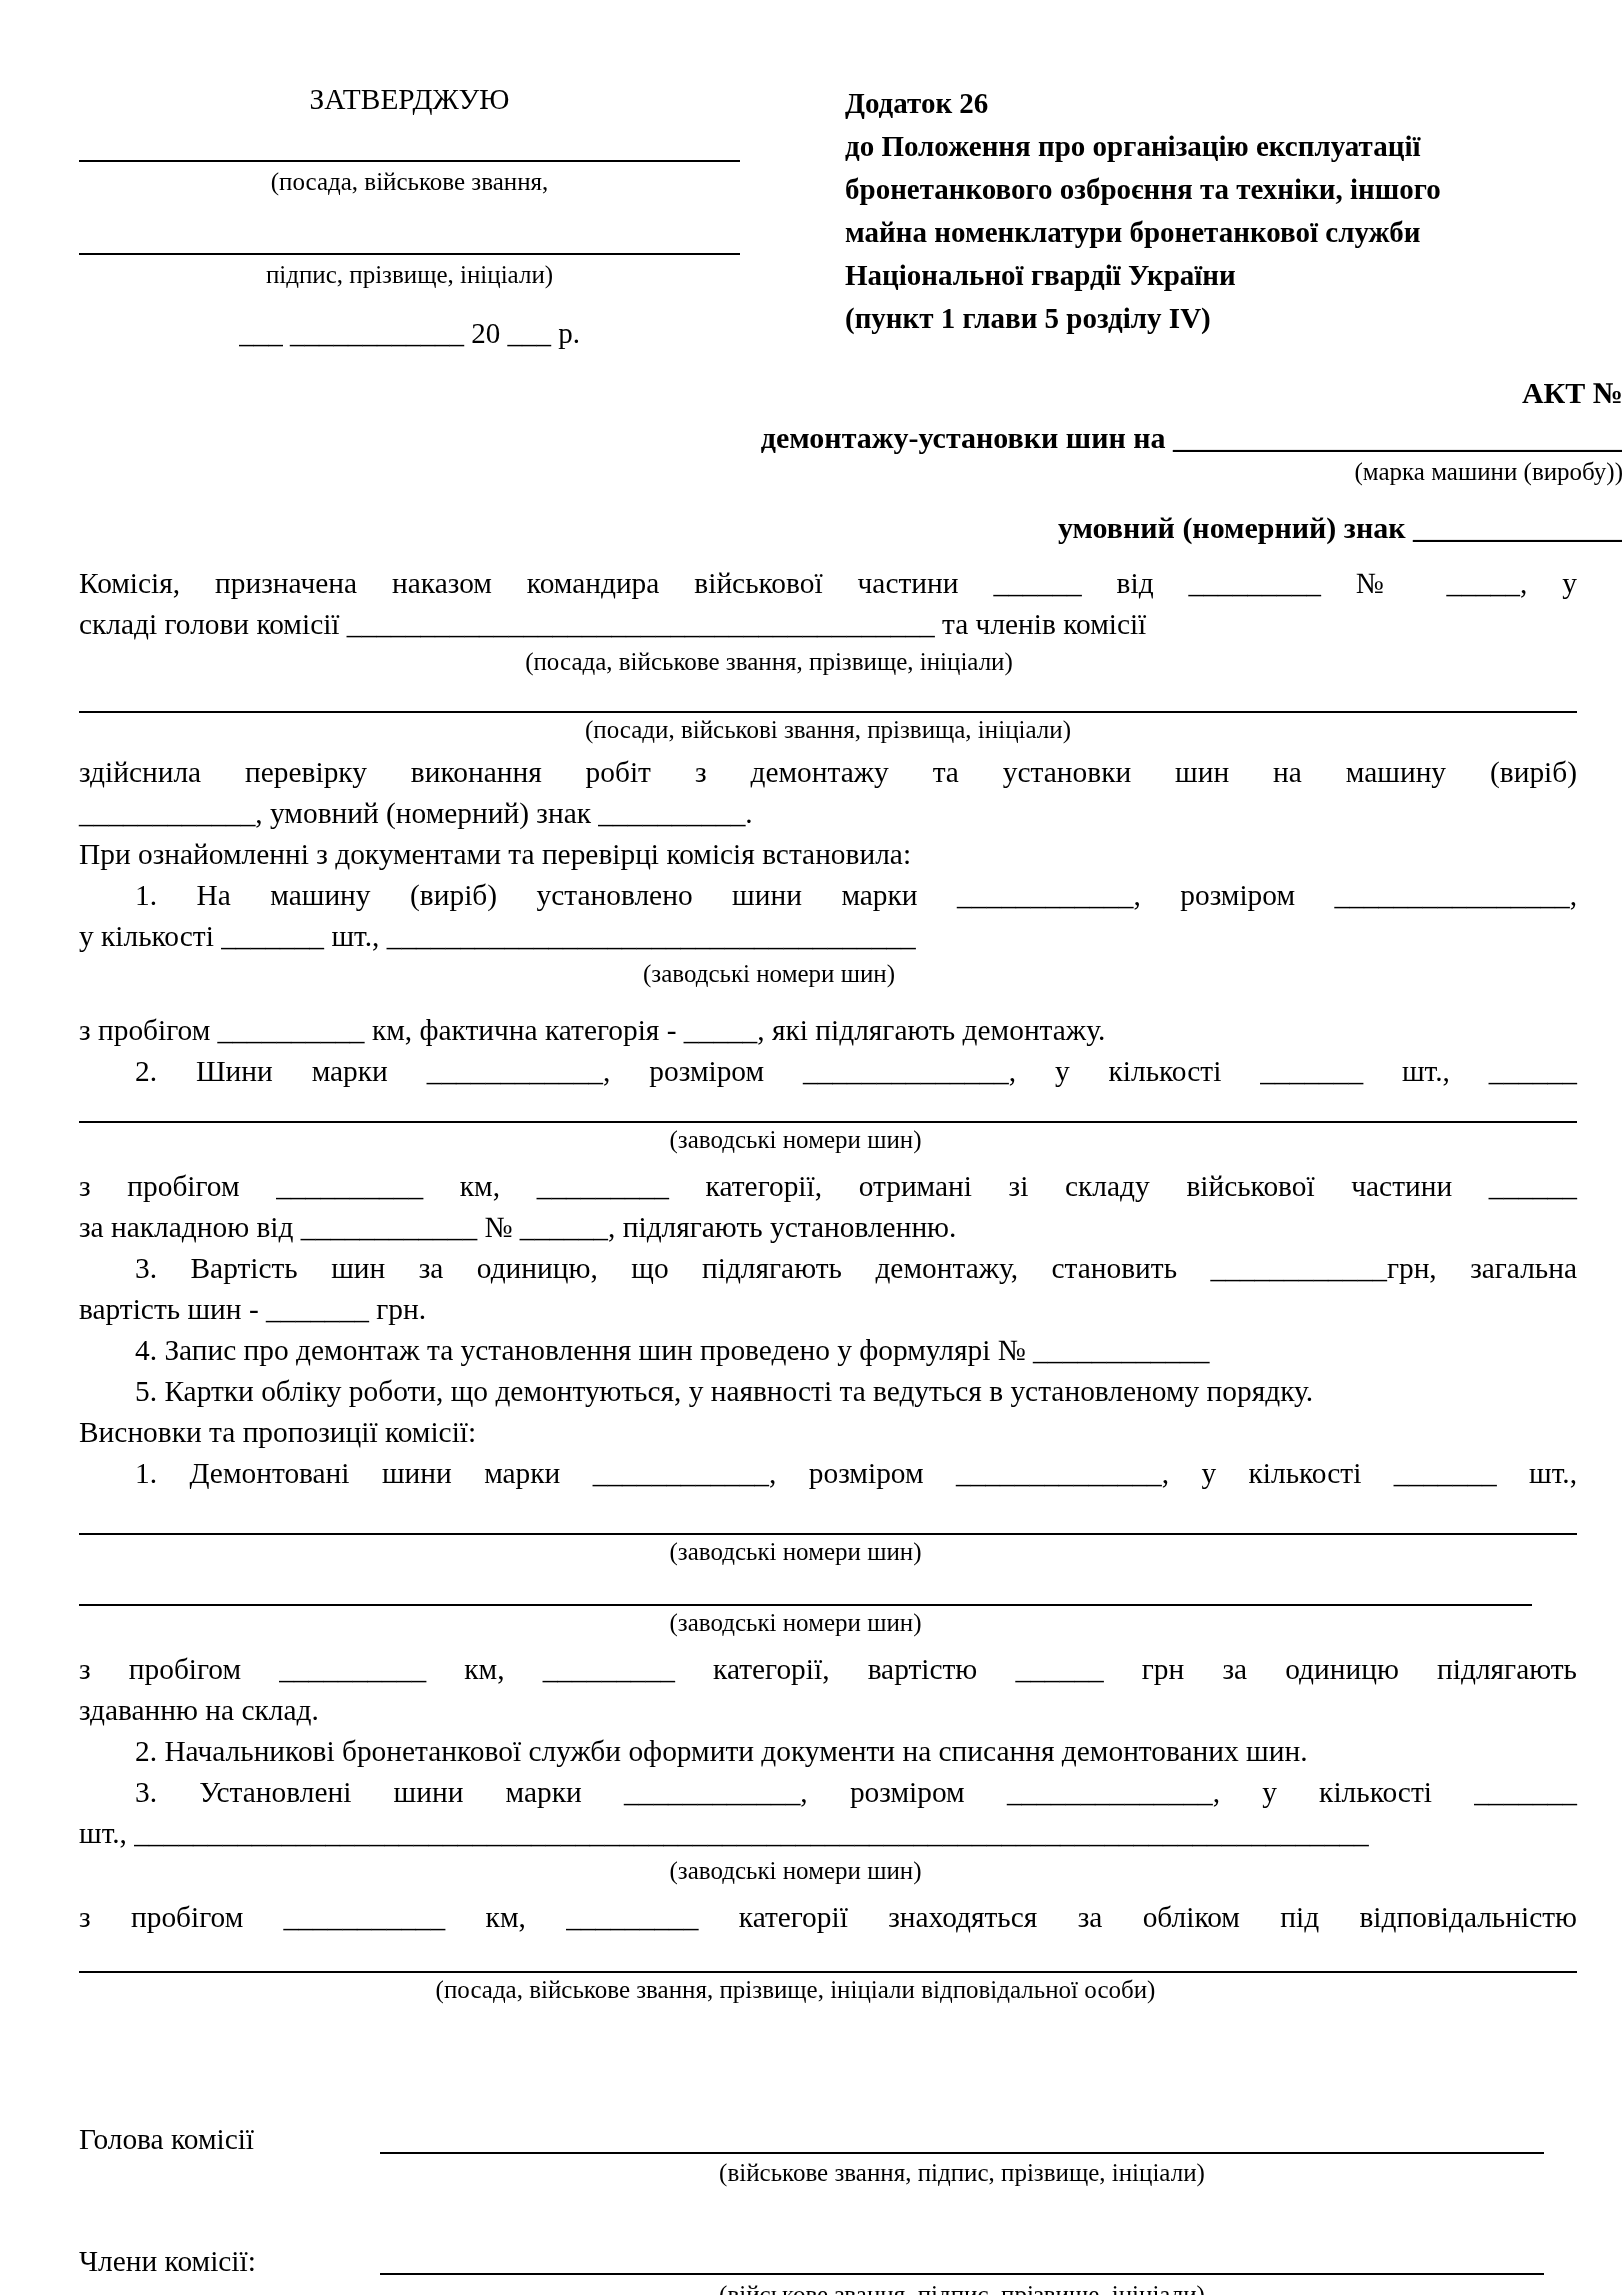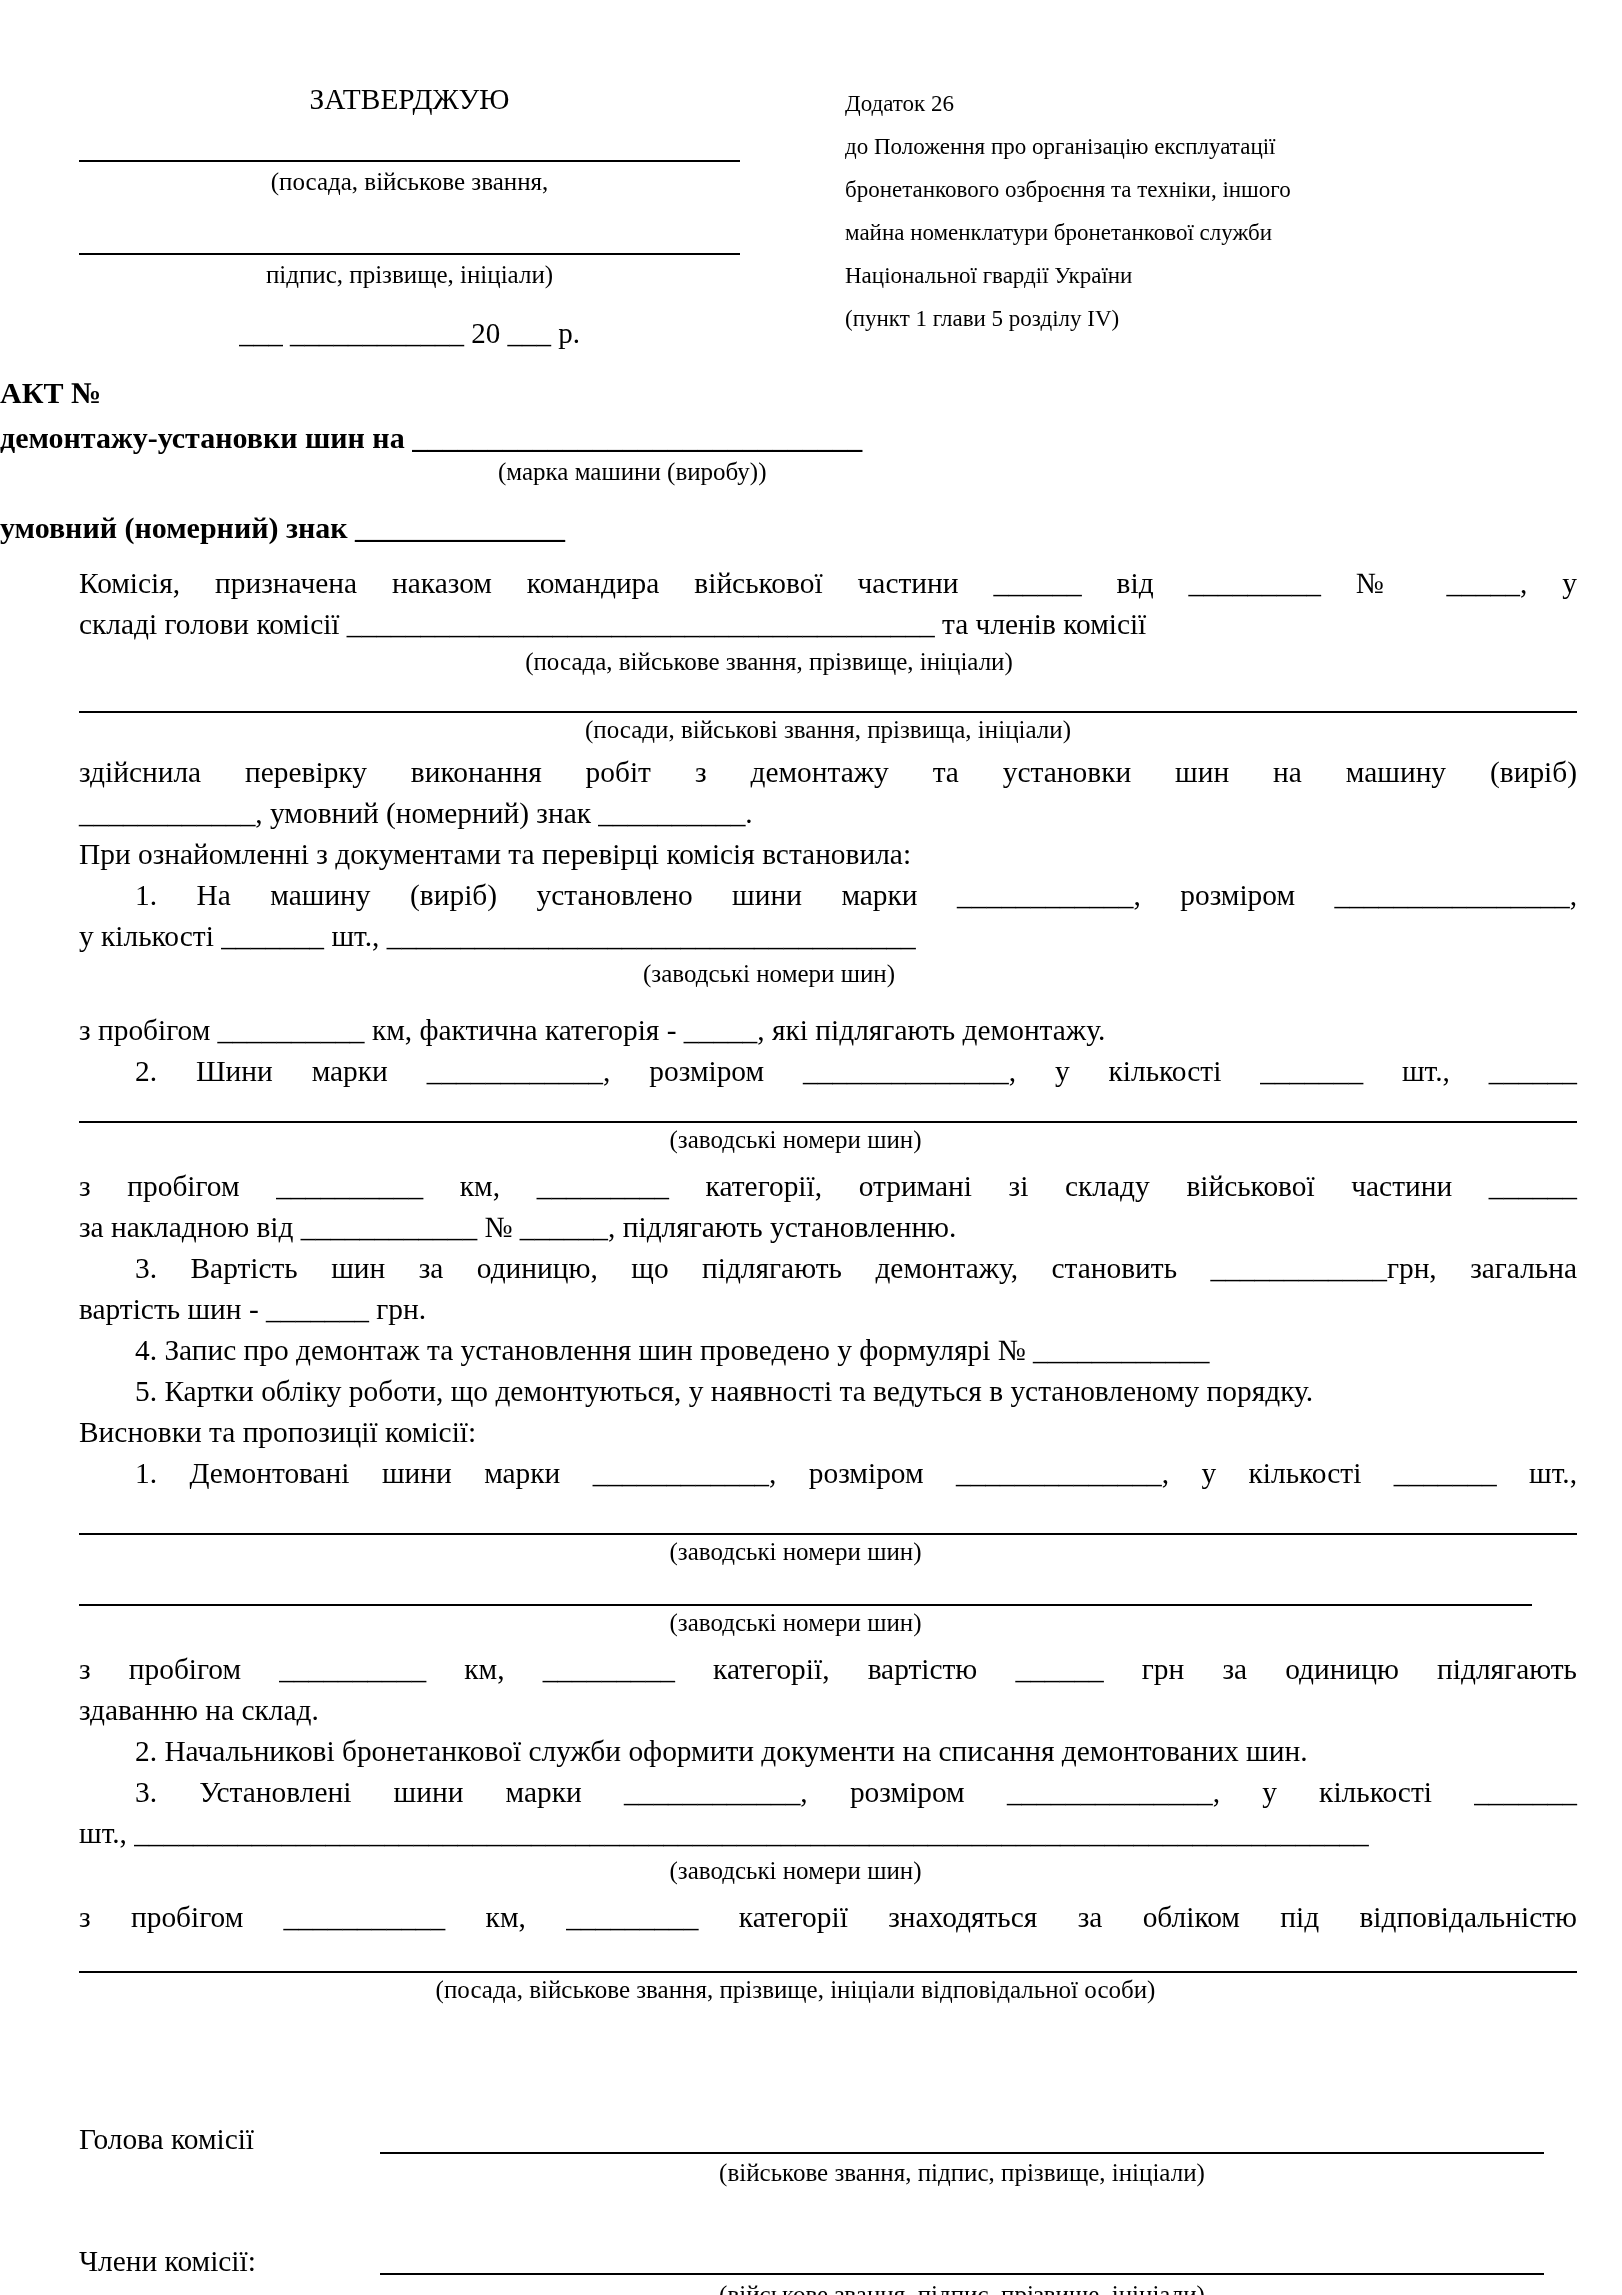--- a/index.html
+++ b/index.html
@@ -12,24 +12,24 @@
   
   .header { display: flex; padding: 82px 92px 0 79px; }
   .approve { width: 661px; }
   .approve-title { text-align: center; font-size: 29.4px; line-height: 34px; }
   .hr { border-bottom: 2px solid #000; }
   .hr1 { margin-top: 44px; }
   .hr2 { margin-top: 56px; }
   .approve-cap { text-align: center; font-size: 25px; line-height: 31px; margin-top: 3.9px; }
   .approve-date { text-align: center; font-size: 29px; margin-top: 27.5px; white-space: nowrap; }
   .gap { width: 105px; }
-  .annex { flex: 1; font-size: 23px; line-height: 43px; }
+  .annex { flex: 1; font-size: 29px; line-height: 43px; font-weight: bold; }
   .annex div { white-space: nowrap; }
   
-  .titleblock { text-align: left; margin-top: 23.6px; font-weight: bold; }
+  .titleblock { text-align: right; margin-top: 23.6px; font-weight: bold; }
   .act-no  { font-size: 30px; line-height: 37px; }
   .act-sub { font-size: 30px; line-height: 37px; margin-top: 7.9px; }
   .sub-cap { font-weight: normal; font-size: 25px; line-height: 31px; padding-left: 471px; margin-left: 27px; }
   .act-sign{ font-size: 30px; line-height: 37px; margin-top: 22px; }
   
   .bodyc { padding: 17px 46px 0 79px; font-size: 29.4px; line-height: 41px; }
   .b { white-space: nowrap; }
   .j { text-align: justify; text-align-last: justify; white-space: normal; }
   .i { padding-left: 56px; }
   .cap { font-size: 25px; line-height: 33px; text-align: center; white-space: normal; }

